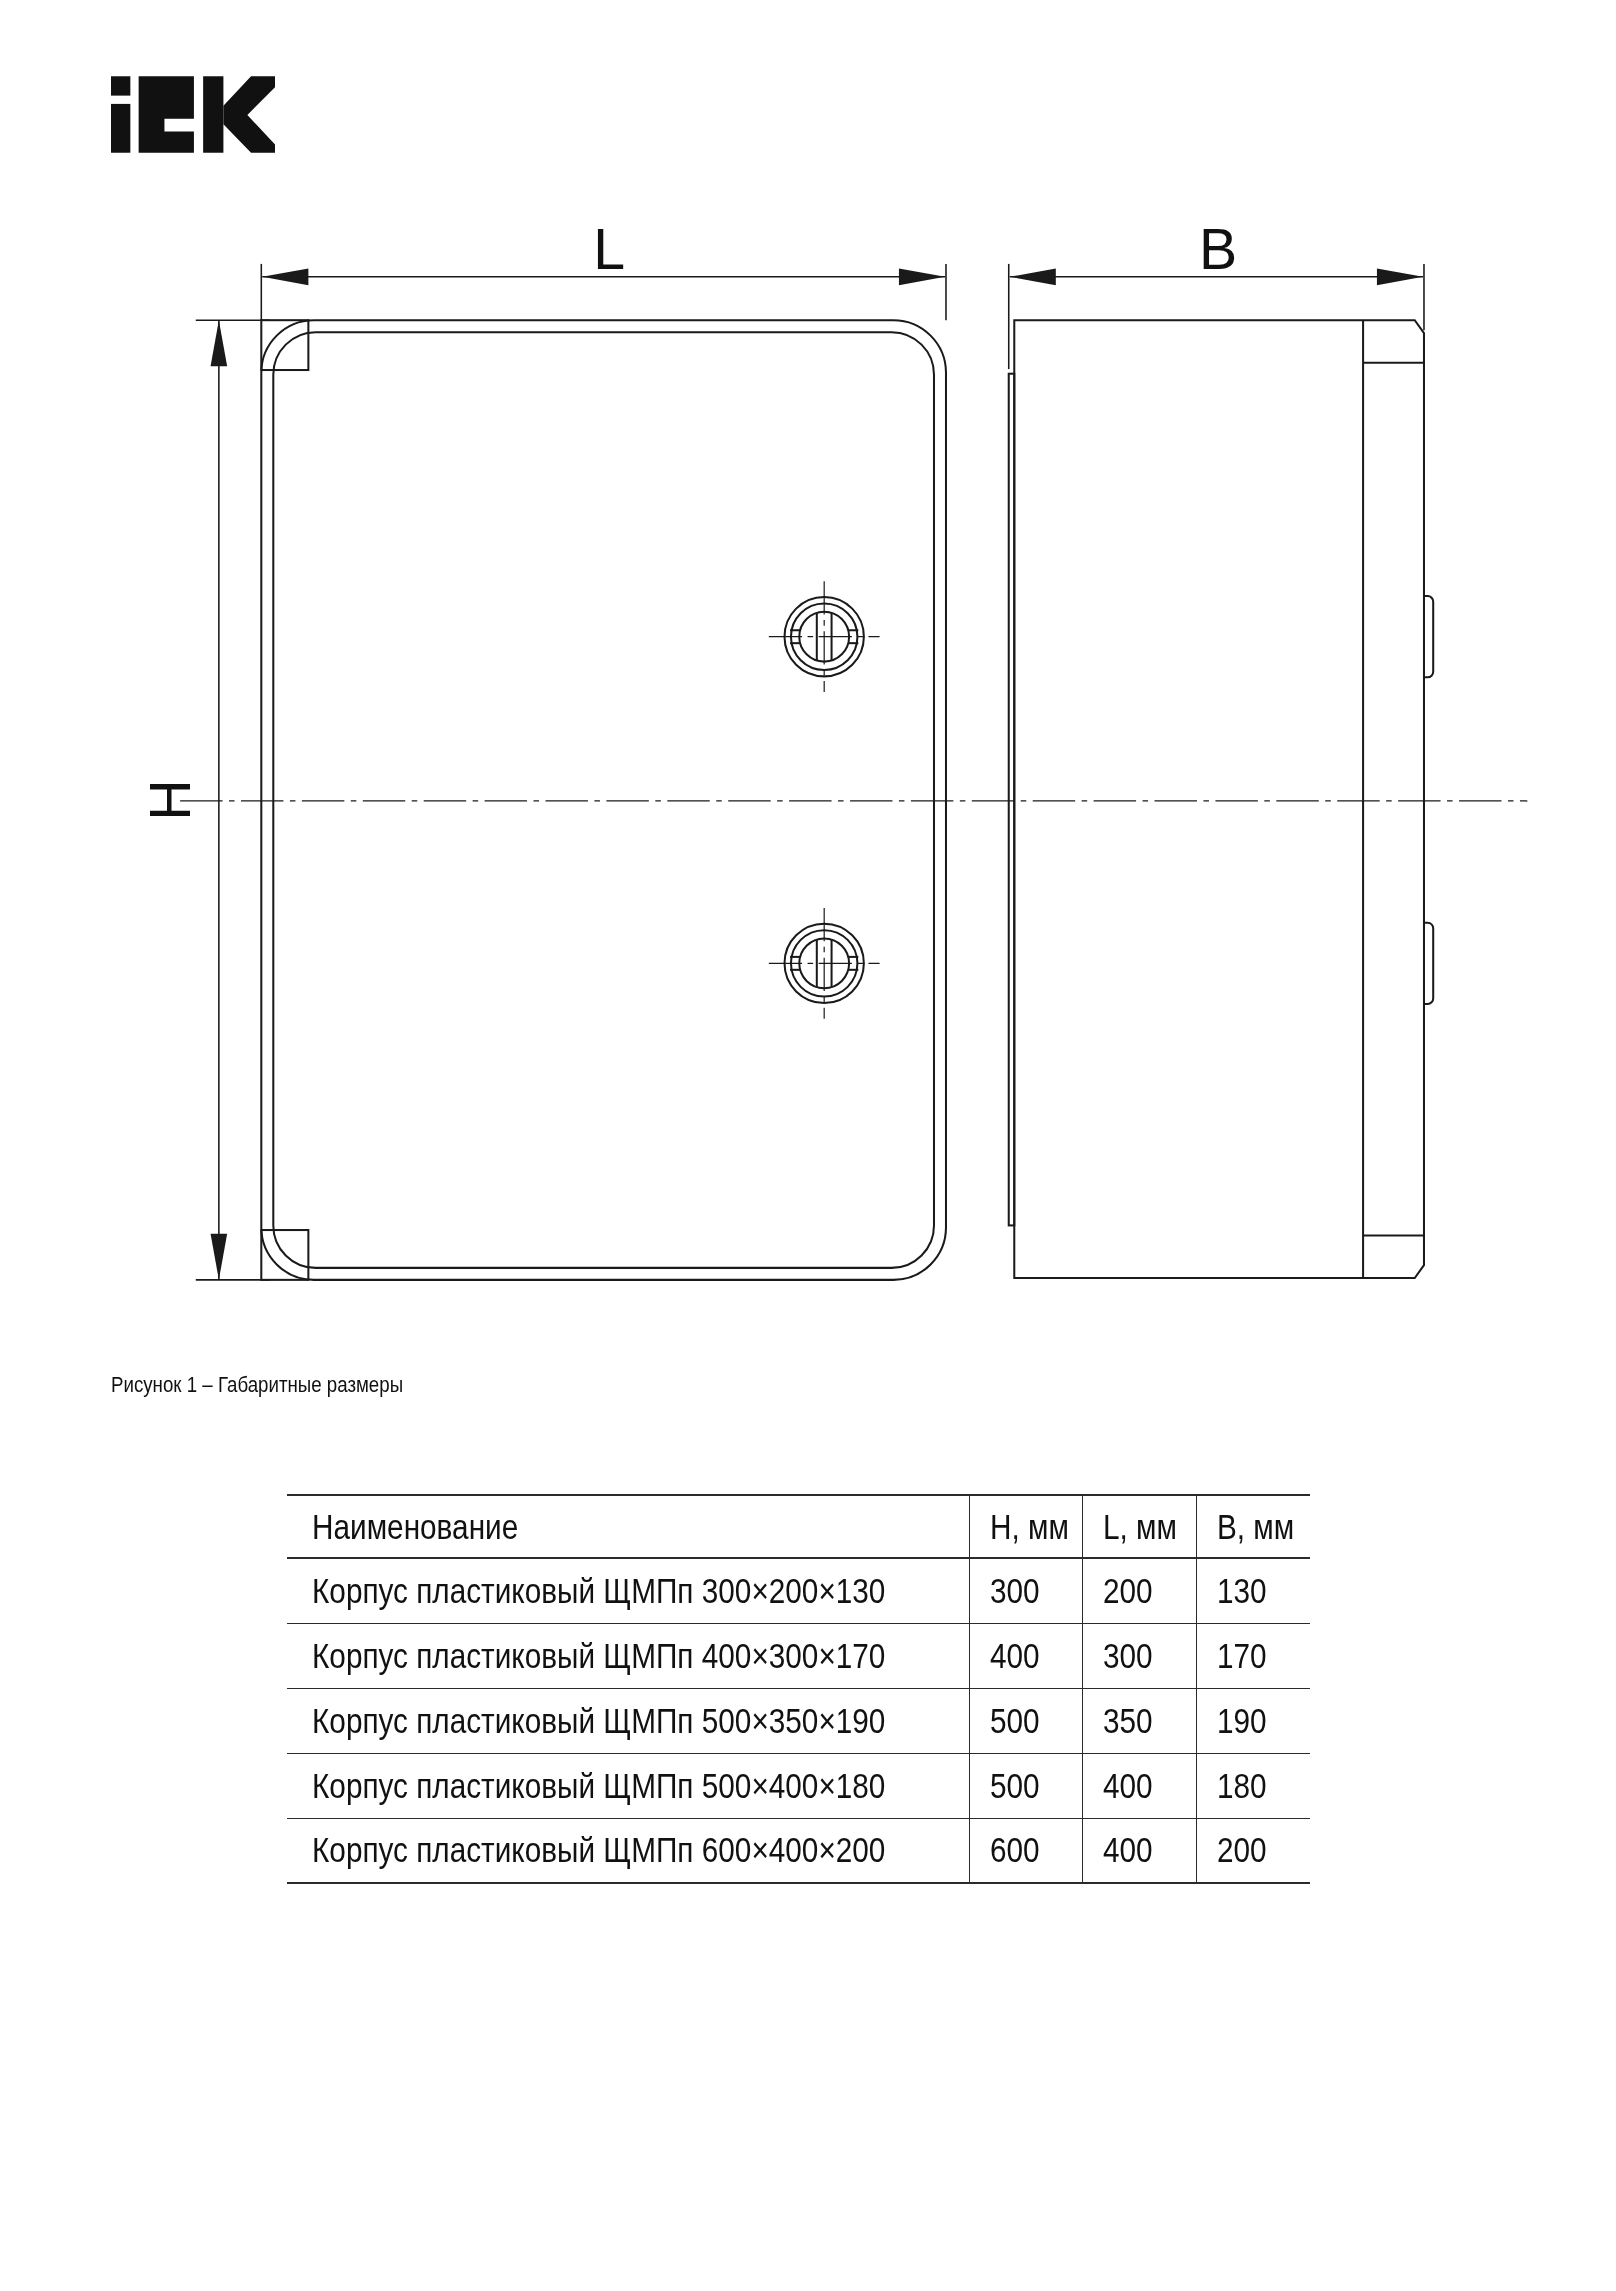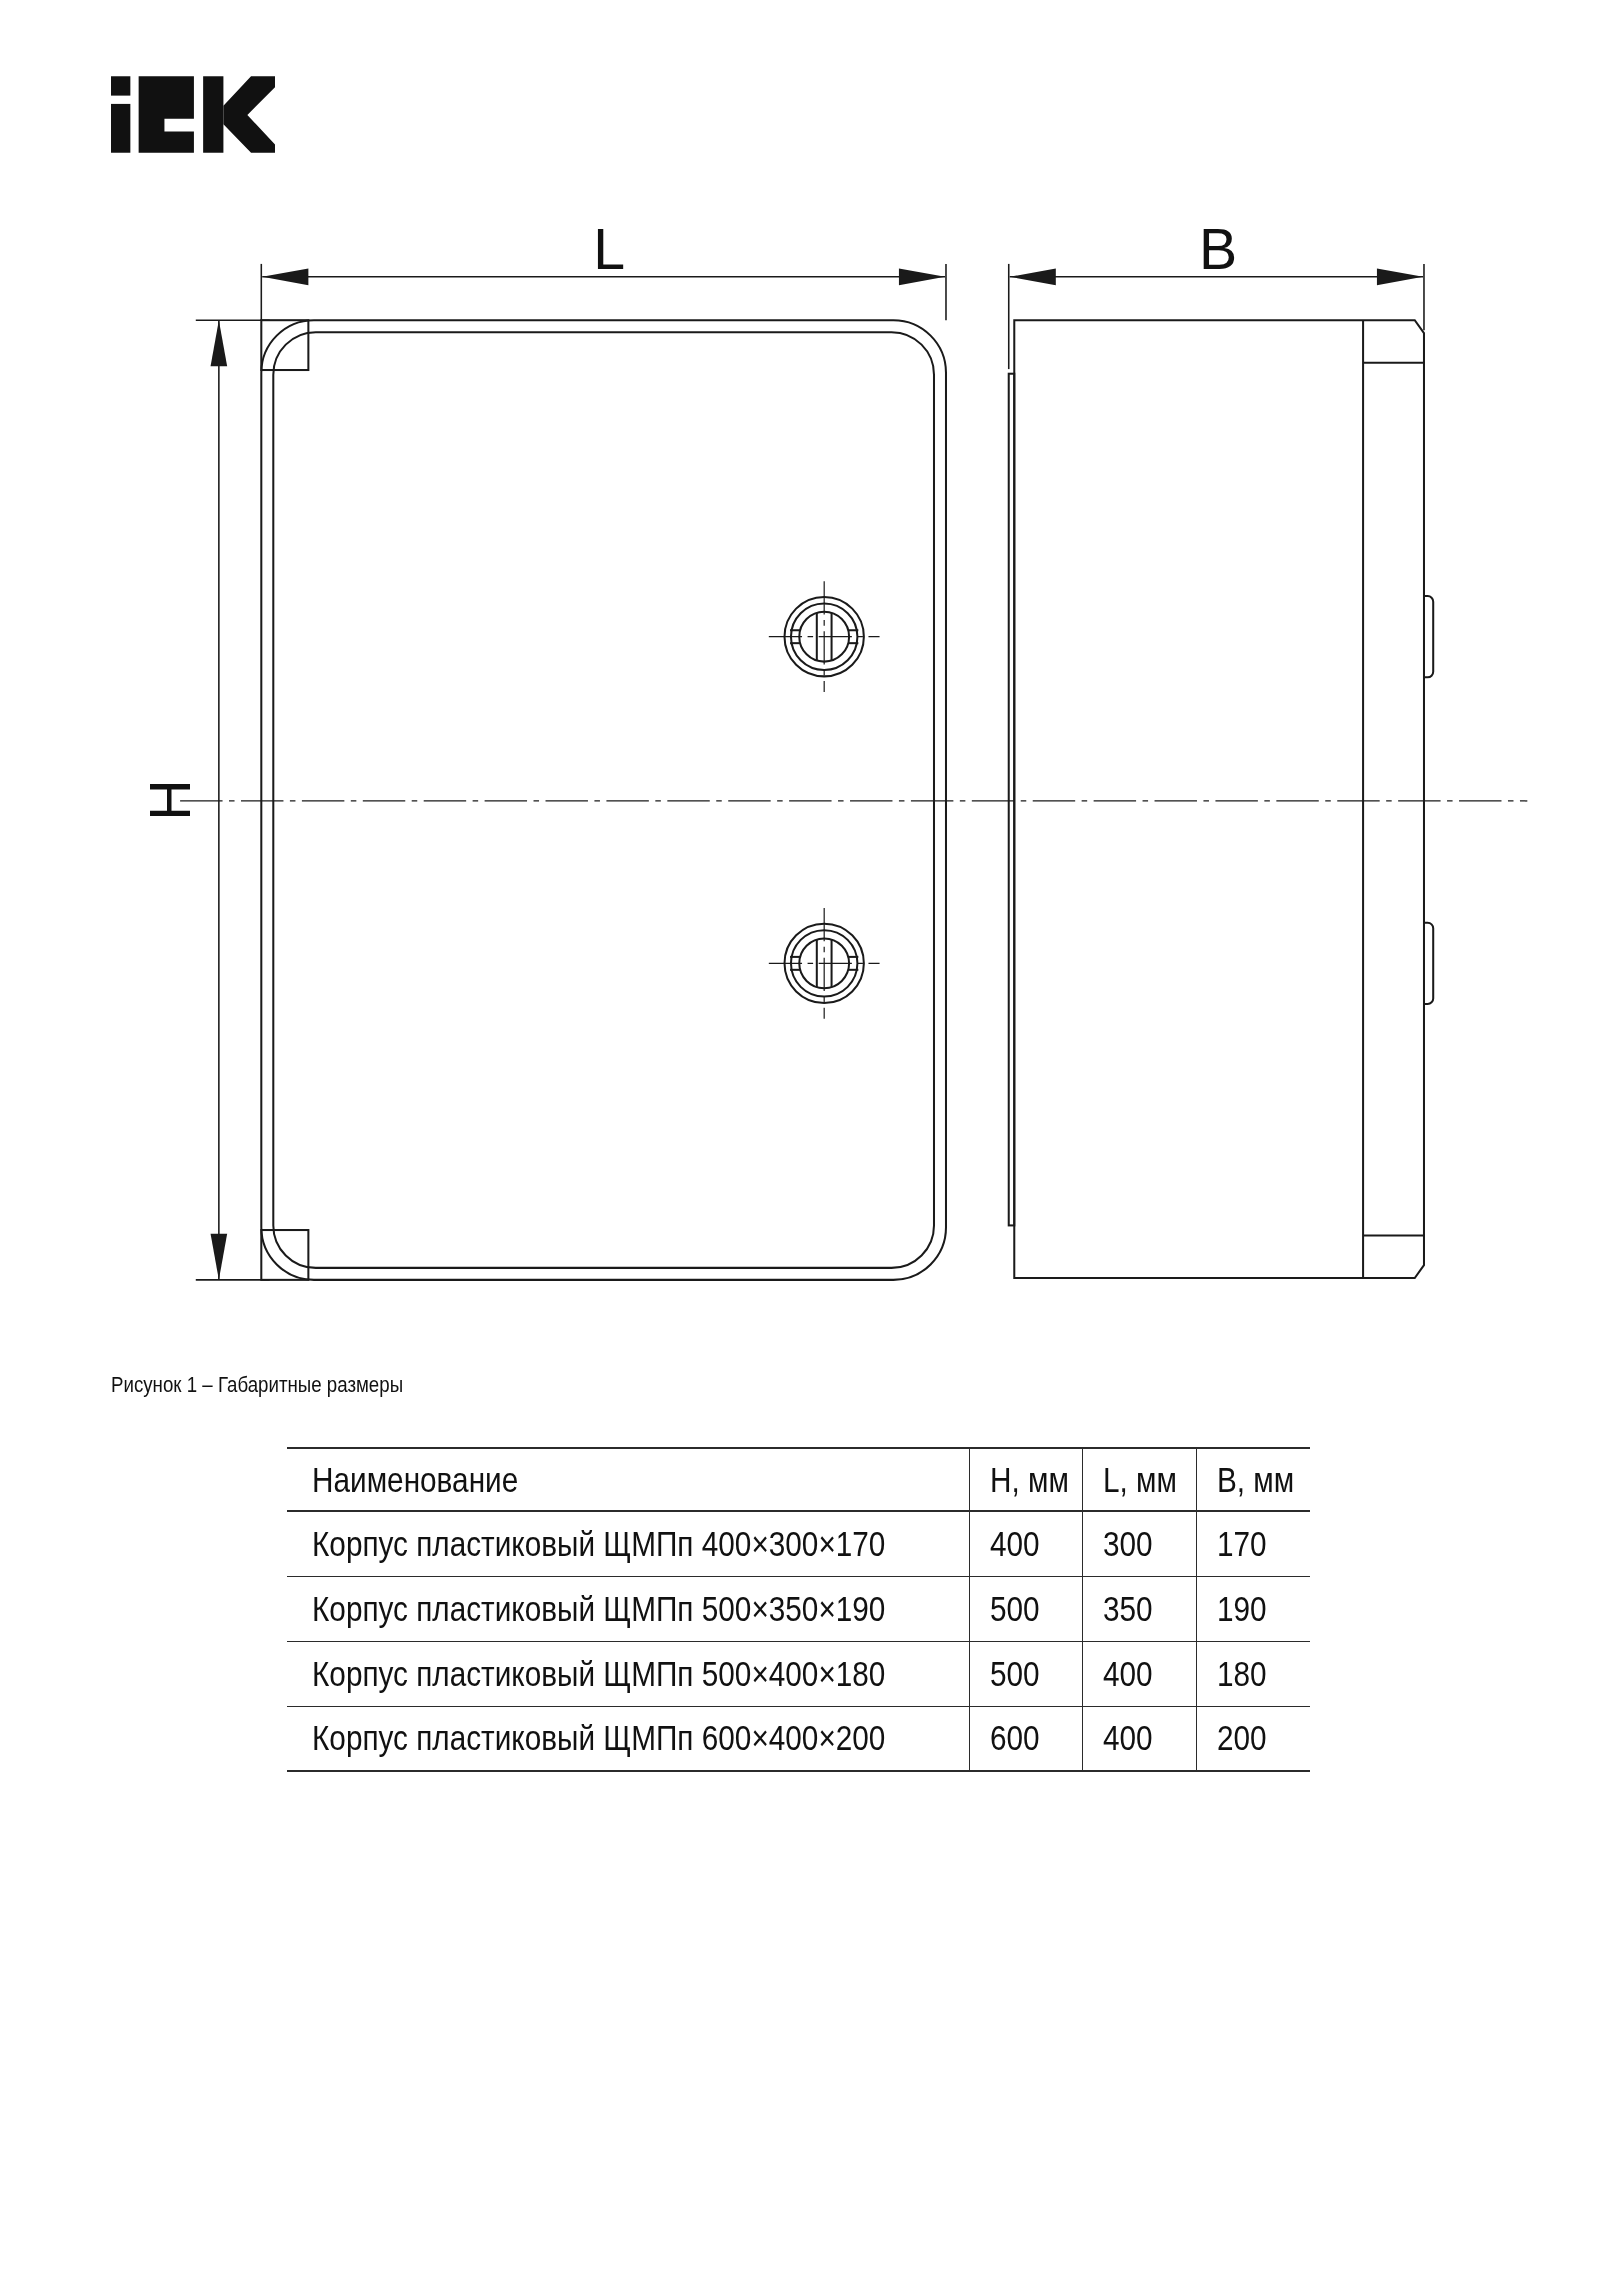--- a/index.html
+++ b/index.html
@@ -3,21 +3,21 @@
 <meta charset="utf-8">
 <style>
   html,body{margin:0;padding:0;background:#fff;}
   .page{position:relative;width:1617px;height:2292px;background:#ffffff;overflow:hidden;
         font-family:"Liberation Sans",sans-serif;color:#111;}
   .logo{position:absolute;left:111px;top:76px;}
   .drawing{position:absolute;left:0;top:0;}
   .dim-label{font-family:"Liberation Sans",sans-serif;font-size:62px;fill:#111;}
   .caption{position:absolute;left:111px;top:1372px;font-size:22px;white-space:nowrap;}
   .cx{display:inline-block;transform:scaleX(0.85);transform-origin:0 50%;white-space:nowrap;}
-  table.spec{position:absolute;left:287px;top:1447px;width:1022px;border-collapse:collapse;
+  table.spec{position:absolute;left:287px;top:1494px;width:1022px;border-collapse:collapse;
              font-size:35px;color:#111;table-layout:fixed;
              border-top:2.8px solid #2b2b2b;border-bottom:2.8px solid #2b2b2b;}
   table.spec tr{border-bottom:1.8px solid #2b2b2b;}
   table.spec thead tr{border-bottom:2.8px solid #2b2b2b;height:63px;}
   table.spec tbody tr{height:65px;}
   table.spec th,table.spec td{padding:0 0 0 20px;font-weight:normal;text-align:left;vertical-align:middle;}
   table.spec th:first-child,table.spec td:first-child{padding-left:25px;}
   table.spec th + th,table.spec td + td{border-left:1.8px solid #2b2b2b;}
 </style>
 </head>
@@ -129,20 +129,26 @@
     <thead>
       <tr>
         <th><span class="cx">Наименование</span></th>
         <th><span class="cx">H, мм</span></th>
         <th><span class="cx">L, мм</span></th>
         <th><span class="cx">B, мм</span></th>
       </tr>
     </thead>
     <tbody>
       <tr>
+        <td><span class="cx">Корпус пластиковый ЩМПп 300×200×130</span></td>
+        <td><span class="cx">300</span></td>
+        <td><span class="cx">200</span></td>
+        <td><span class="cx">130</span></td>
+      </tr>
+      <tr>
         <td><span class="cx">Корпус пластиковый ЩМПп 400×300×170</span></td>
         <td><span class="cx">400</span></td>
         <td><span class="cx">300</span></td>
         <td><span class="cx">170</span></td>
       </tr>
       <tr>
         <td><span class="cx">Корпус пластиковый ЩМПп 500×350×190</span></td>
         <td><span class="cx">500</span></td>
         <td><span class="cx">350</span></td>
         <td><span class="cx">190</span></td>

